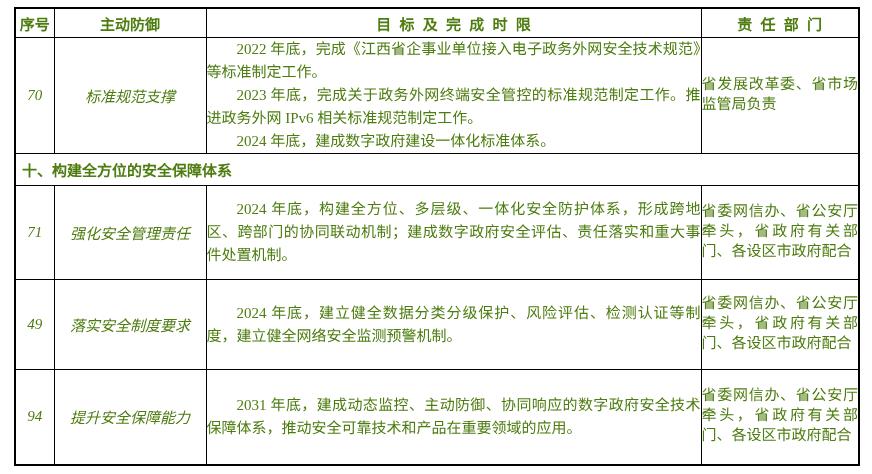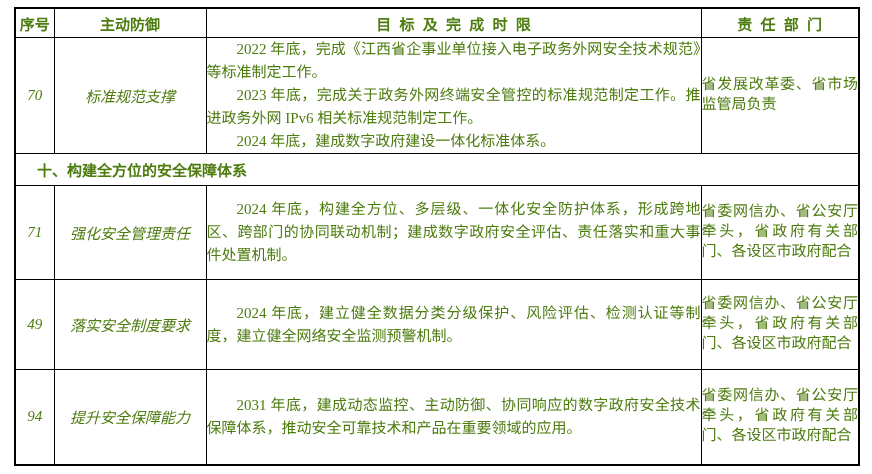--- a/index.html
+++ b/index.html
@@ -59,21 +59,21 @@
     font-size: 15px;
     padding: 3px 8px;
     text-align: justify;
     line-height: 20px;
   }
   .section-row td {
     font-family: Liberation Serif, serif;
     font-weight: bold;
     font-size: 15px;
     text-align: left;
-    padding-left: 21px;
+    padding-left: 6px;
     height: 31px;
   }
   tr.row-70   { height: 115px; }
   tr.row-sect { height: 31px; }
   tr.row-71   { height: 94px; }
   tr.row-72   { height: 90px; }
   tr.row-73   { height: 95px; }
 </style>
 </head>
 <body>

